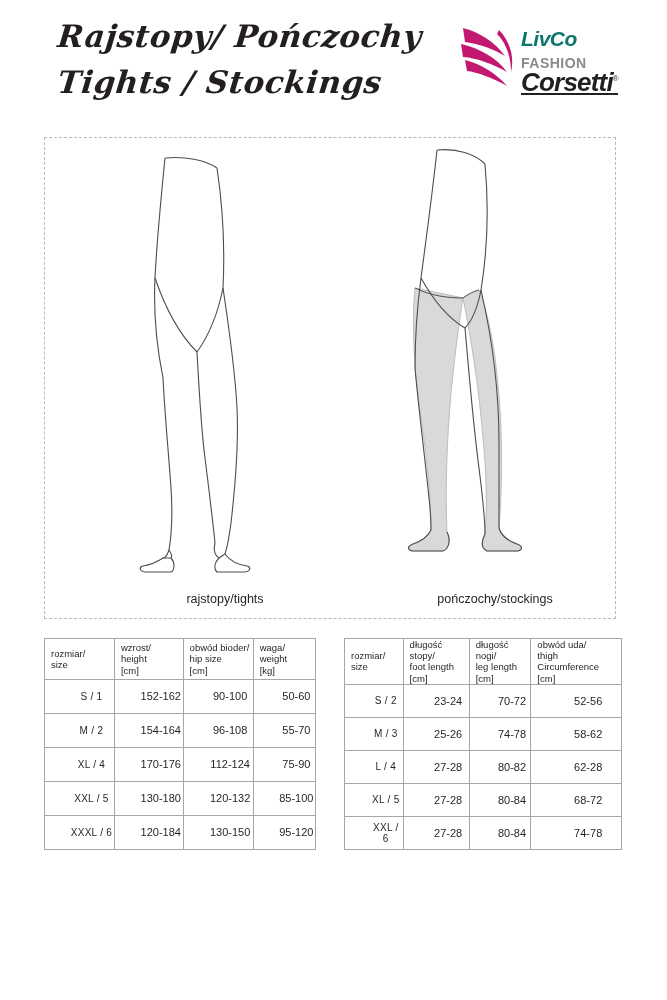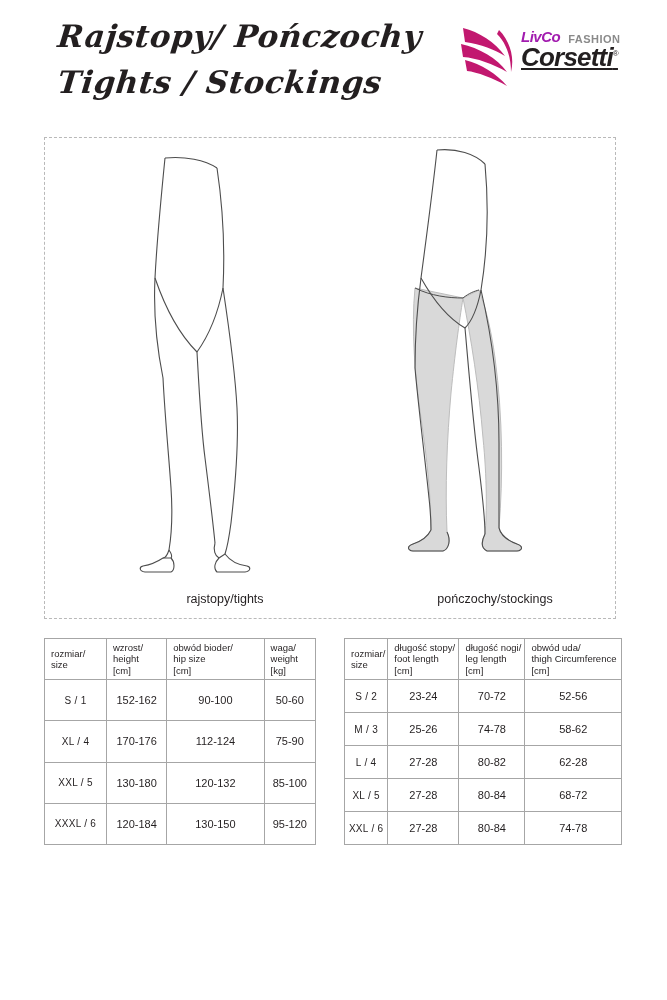--- a/index.html
+++ b/index.html
@@ -60,35 +60,35 @@
   .logo-text {
     position: absolute;
     left: 62px;
     top: 2px;
     width: 120px;
   }
   .logo-liv {
     font-family: "Liberation Sans", sans-serif;
     font-weight: 700;
     font-style: italic;
-    font-size: 15px;
-    color: #a21caf;
+    font-size: 21px;
+    color: #0f766e;
     letter-spacing: -0.5px;
     line-height: 1;
     display: inline-block;
   }
   .logo-fashion {
     font-family: "Liberation Sans", sans-serif;
     font-weight: 700;
-    font-size: 11px;
+    font-size: 14px;
     color: #8a8a8a;
     letter-spacing: 0.5px;
     display: inline-block;
     vertical-align: top;
-    margin-left: 8px;
+    margin-left: 0;
     margin-top: 5px;
   }
   .logo-corsetti {
     font-family: "Liberation Sans", sans-serif;
     font-weight: 700;
     font-style: italic;
     font-size: 26px;
     color: #231f20;
     letter-spacing: -0.8px;
     line-height: 1;
@@ -156,20 +156,21 @@
   thead th {
     height: 40px;
     font-size: 9.5px;
     line-height: 1.18;
     text-align: left;
     padding-left: 6px;
     font-weight: 400;
   }
   tbody td {
     font-size: 11px;
+    padding-left: 24px;
   }
   tbody td.size-cell {
     font-size: 10px;
     letter-spacing: 0.3px;
   }
   .hdr-l1, .hdr-l2, .hdr-l3 { display: block; }
 </style>
 </head>
 <body>
 
@@ -284,20 +285,26 @@
       </tr>
     </thead>
     <tbody>
       <tr>
         <td class="size-cell">S / 1</td>
         <td>152-162</td>
         <td>90-100</td>
         <td>50-60</td>
       </tr>
       <tr>
+        <td class="size-cell">M / 2</td>
+        <td>154-164</td>
+        <td>96-108</td>
+        <td>55-70</td>
+      </tr>
+      <tr>
         <td class="size-cell">XL / 4</td>
         <td>170-176</td>
         <td>112-124</td>
         <td>75-90</td>
       </tr>
       <tr>
         <td class="size-cell">XXL / 5</td>
         <td>130-180</td>
         <td>120-132</td>
         <td>85-100</td>

